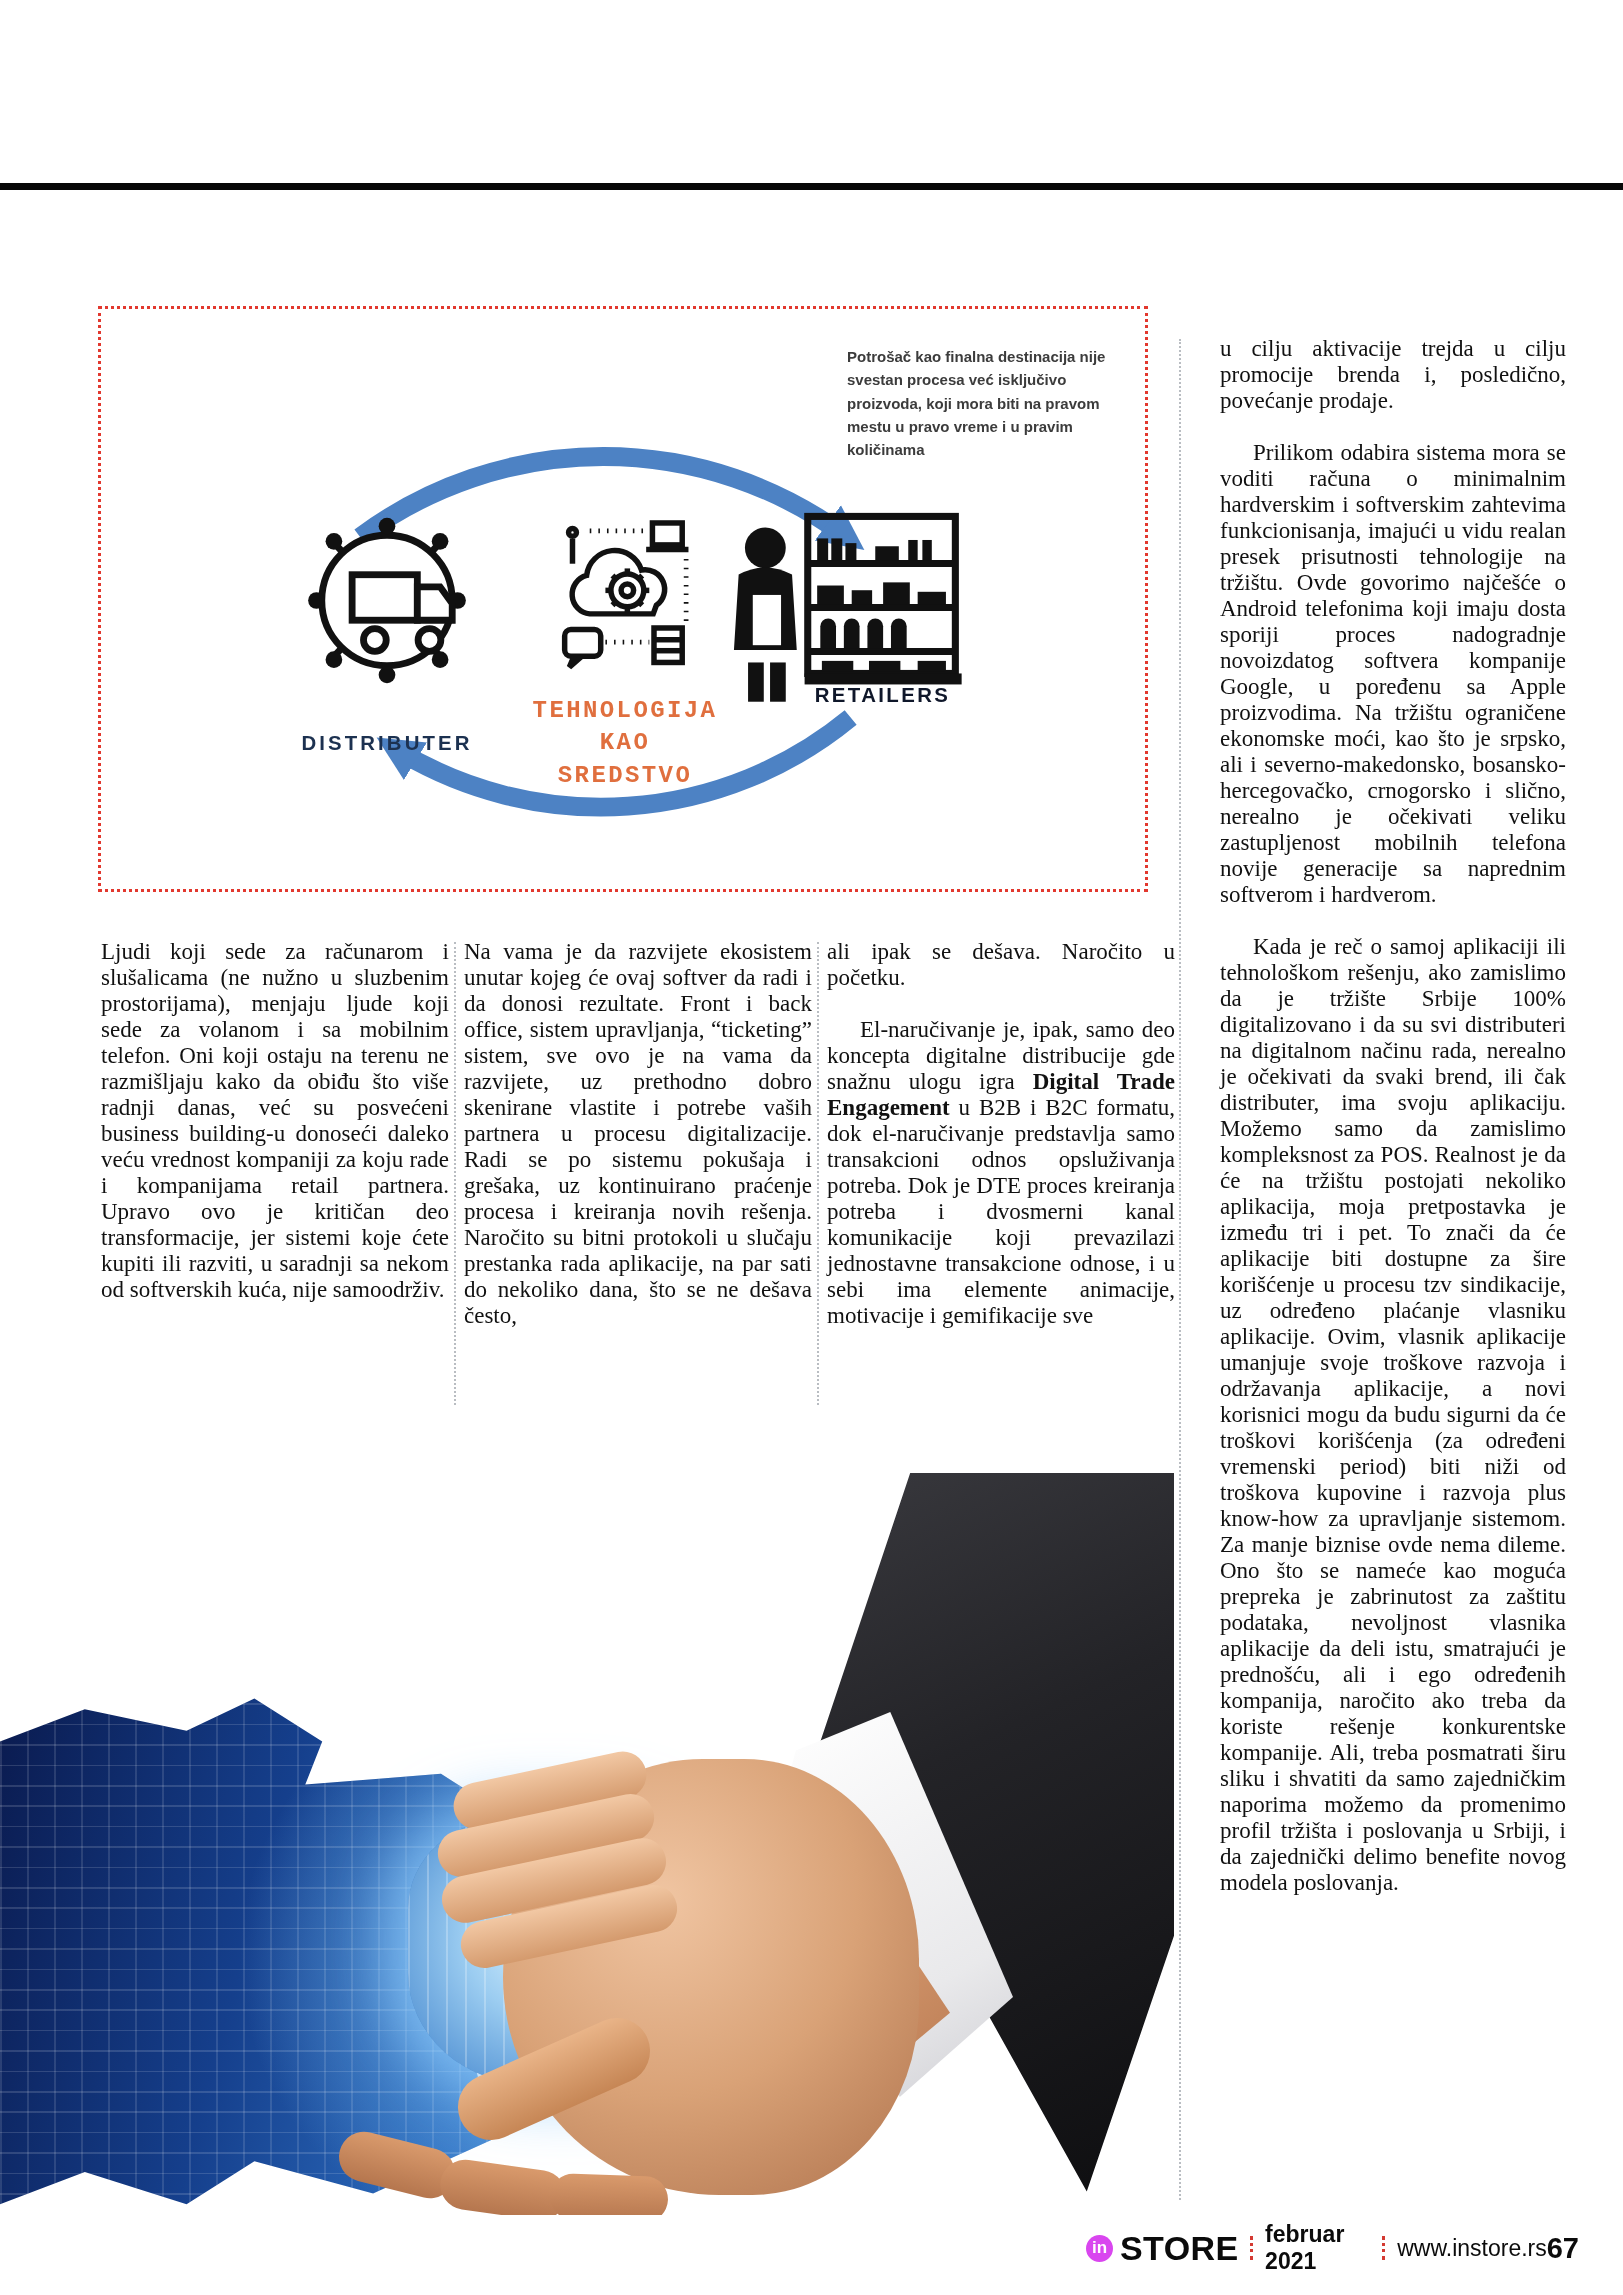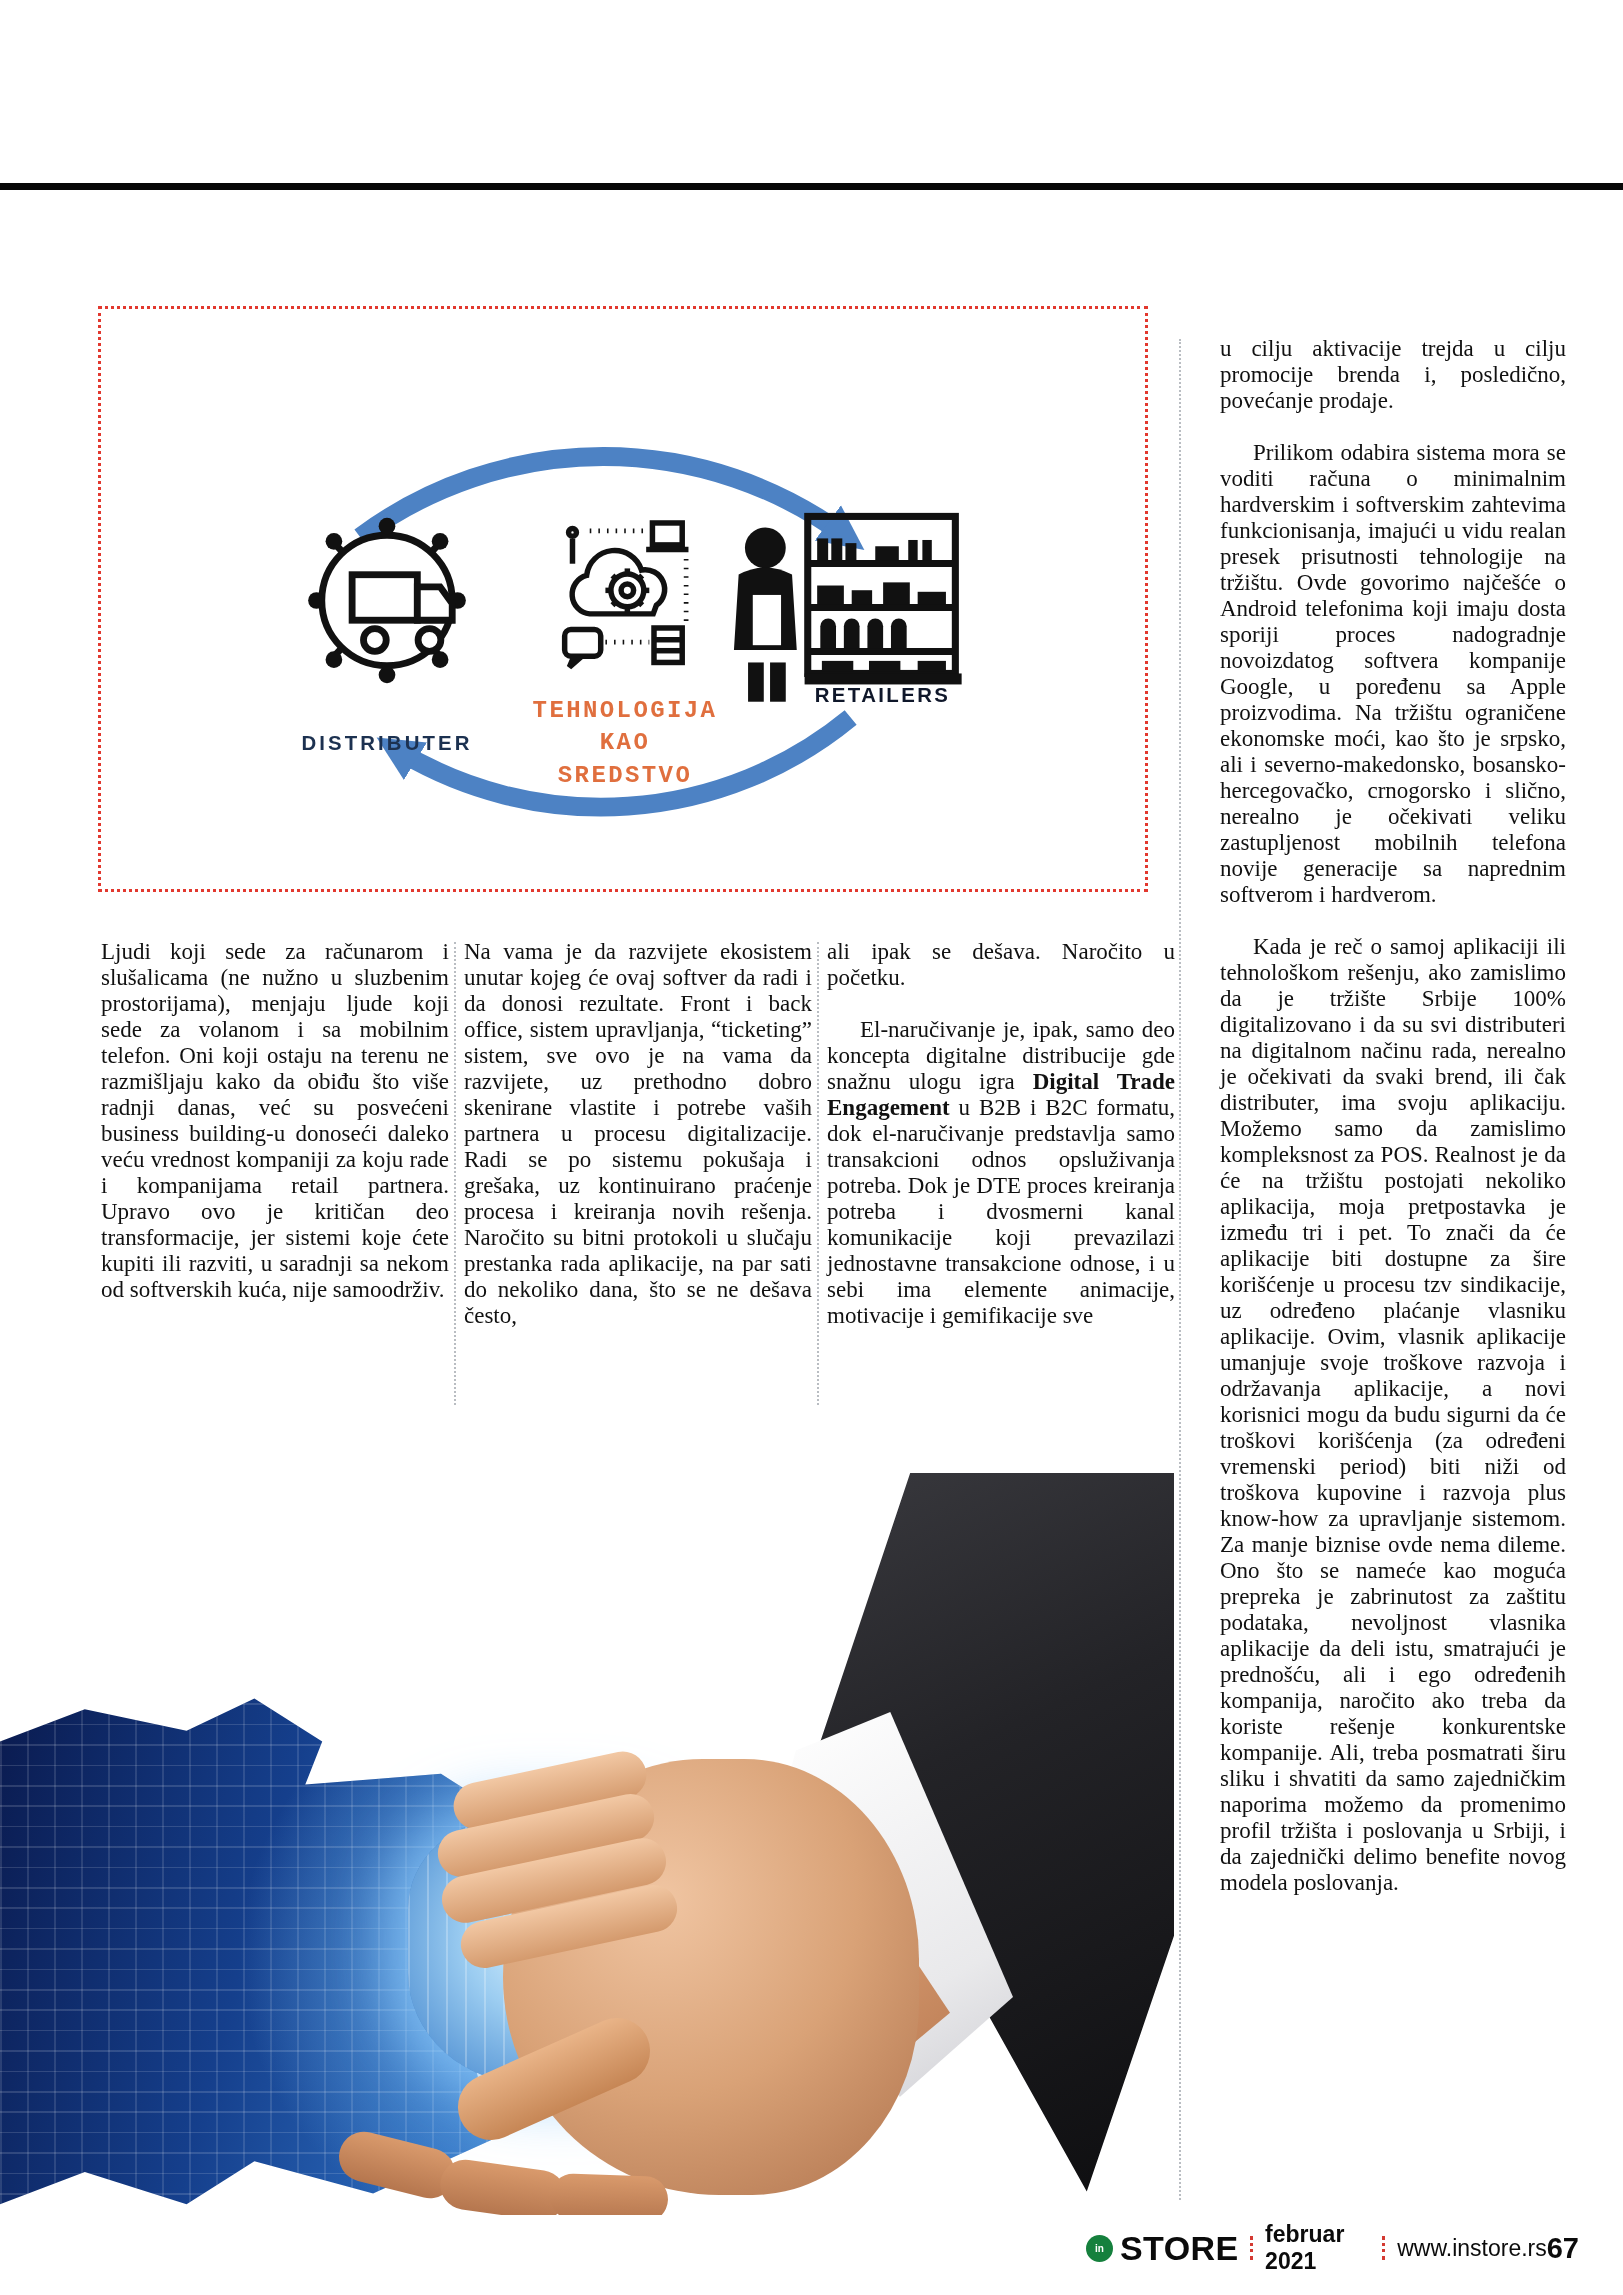--- a/index.html
+++ b/index.html
@@ -78,23 +78,23 @@
     transform:rotate(-24deg);background:linear-gradient(180deg,#e9b488,#c68655);}
   .fingerb{height:50px;border-radius:27px;z-index:8;
     background:linear-gradient(180deg,#d99a6c,#b5764e);}
   .fb1{left:338px;top:691px;width:118px;transform:rotate(14deg);}
   .fb2{left:440px;top:716px;width:126px;transform:rotate(8deg);}
   .fb3{left:550px;top:726px;width:118px;height:46px;transform:rotate(2deg);}
 
   
   .footer{position:absolute;left:1086px;top:2229px;width:493px;height:38px;
           display:flex;align-items:center;font-family:"Liberation Sans",sans-serif;color:#0b0b0b;}
-  .logo-circle{width:27px;height:27px;border-radius:50%;background:#15803d;color:#fff;
+  .logo-circle{width:27px;height:27px;border-radius:50%;background:#d946ef;color:#fff;
                display:flex;align-items:center;justify-content:center;
-               font-weight:700;font-size:10px;flex:0 0 auto;}
+               font-weight:700;font-size:17px;flex:0 0 auto;}
   .logo-store{font-weight:700;font-size:34px;letter-spacing:0.4px;margin-left:7px;}
   .fsep{border-left:3.1px dotted #d43a32;height:23.6px;margin:0 11.8px;}
   .fdate{font-weight:700;font-size:23px;}
   .fsite{font-size:23px;}
   .fpage{margin-left:auto;font-weight:700;font-size:29px;}
 </style>
 </head>
 <body>
 
 <div class="page">
@@ -106,20 +106,21 @@
     <svg class="arc-svg" viewBox="0 0 1330 738">
       <defs>
         <marker id="ah" markerUnits="userSpaceOnUse" markerWidth="60" markerHeight="60" refX="30" refY="30" orient="auto">
           <path d="M0,2 L58,30 L0,58 z" fill="#4d82c4"></path>
         </marker>
       </defs>
       <path d="M 330 290 A 520 520 0 0 1 950 290" fill="none" stroke="#4d82c4" stroke-width="24" marker-end="url(#ah)"></path>
       <path d="M 955 520 A 500 500 0 0 1 375 560" fill="none" stroke="#4d82c4" stroke-width="24" marker-end="url(#ah)"></path>
     </svg>
 
+    <figcaption class="annotation">Potrošač kao finalna destinacija nije svestan procesa već isključivo proizvoda, koji mora biti na pravom mestu u pravo vreme i u pravim količinama</figcaption>
 
     <svg class="icon-dist" viewBox="0 0 240 260">
       <g stroke="#111" stroke-width="9" fill="none">
         <line x1="120" y1="36" x2="120" y2="224"></line>
         <line x1="52" y1="56" x2="192" y2="206"></line>
         <line x1="188" y1="56" x2="48" y2="206"></line>
         <line x1="18" y1="130" x2="222" y2="130"></line>
         <circle cx="120" cy="130" r="86" fill="#fff"></circle>
       </g>
       <g fill="#111">

